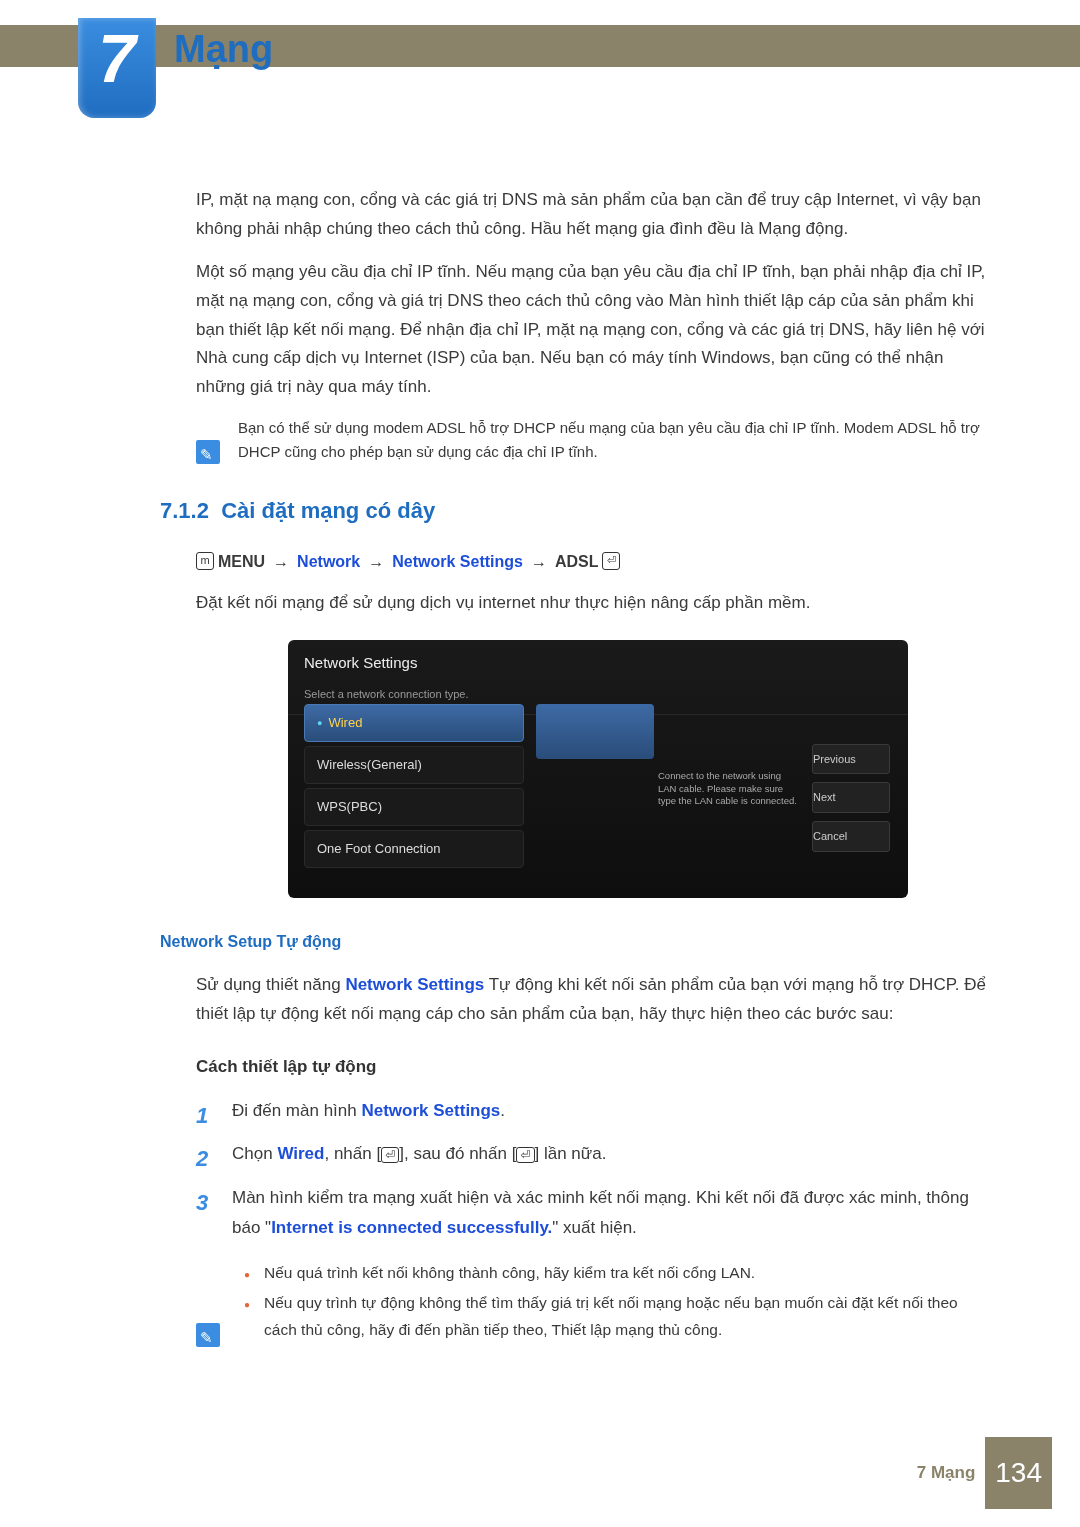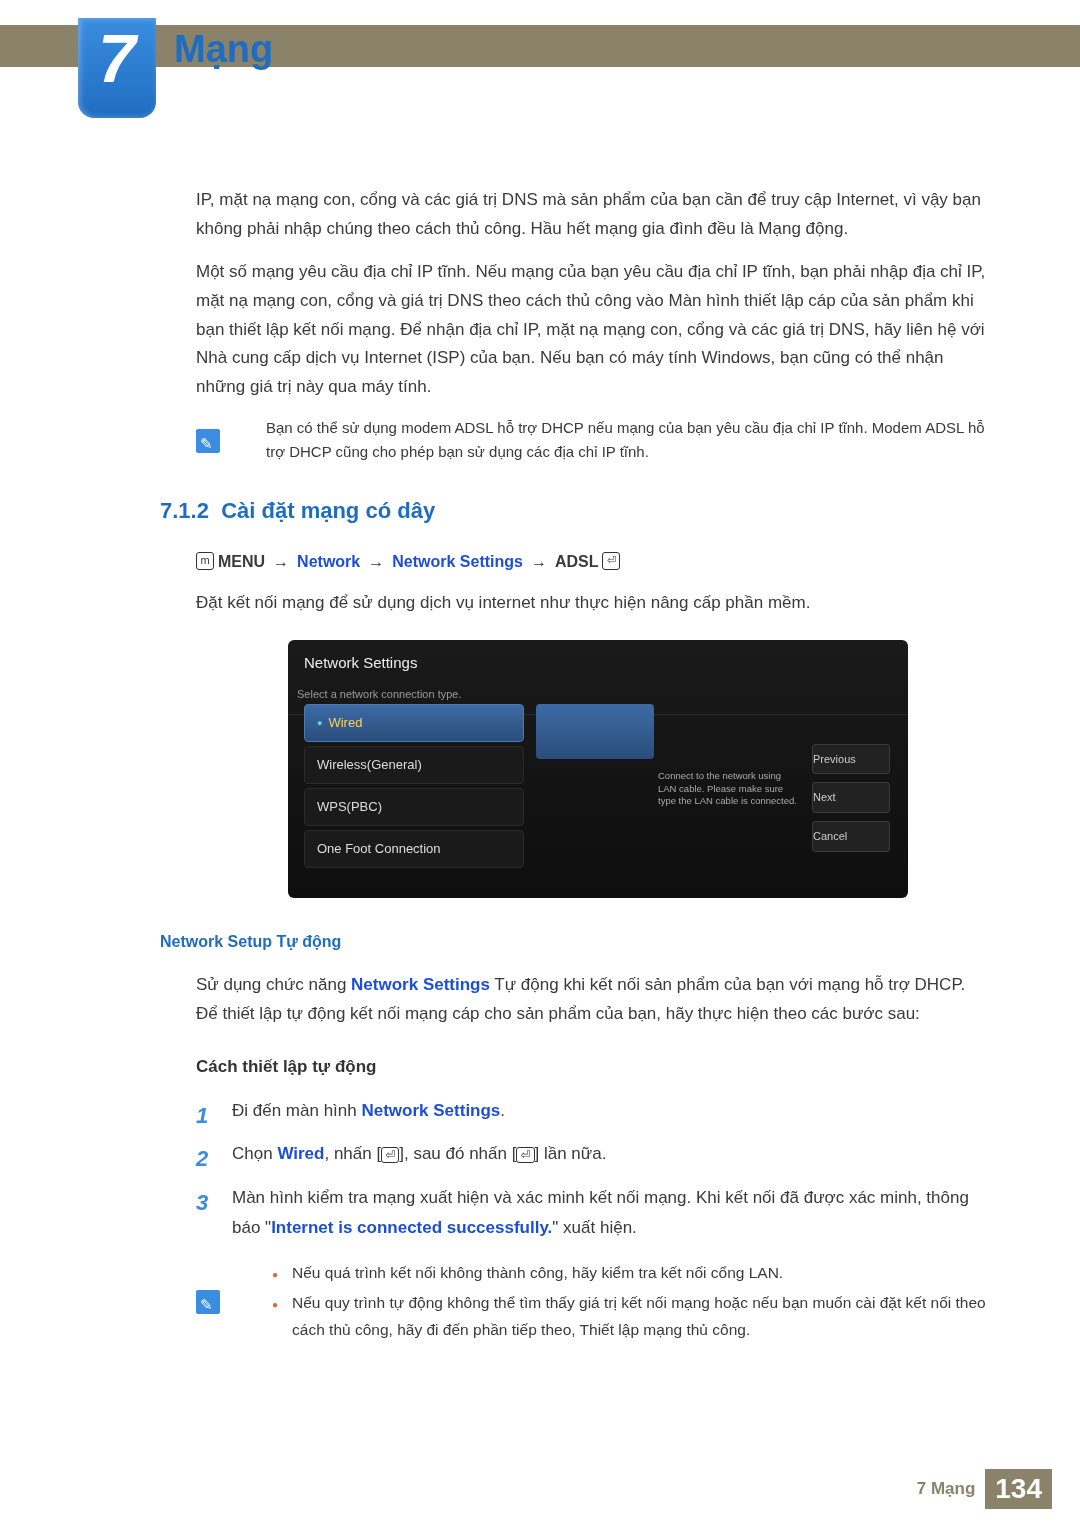--- a/index.html
+++ b/index.html
@@ -51,23 +51,22 @@
     top: 186px;
     left: 196px;
     width: 790px;
     font-size: 17px;
     line-height: 1.7;
     color: #3a3a3a;
   }
   .para { margin-bottom: 14px; }
   .note-row {
     display: flex;
-    align-items: center;
+    align-items: flex-end;
     margin: 6px 0 28px 0;
-    gap: 28px;
   }
   .note-icon {
     width: 24px; height: 24px;
     background: #3a8de0;
     flex: 0 0 24px;
     margin-right: 18px;
     margin-top: 2px;
     position: relative;
     border-radius: 2px;
   }
@@ -118,21 +117,21 @@
     color: #ccc;
     font-size: 13px;
     overflow: hidden;
   }
   .scr-title {
     padding: 10px 16px 6px;
     font-size: 15px;
     color: #eee;
   }
   .scr-sub {
-    padding: 4px 9px 10px;
+    padding: 4px 16px 10px;
     font-size: 11px;
     color: #999;
     border-bottom: 1px solid #2a2a2a;
   }
   .scr-left {
     position: absolute;
     top: 64px; left: 16px;
     width: 220px;
   }
   .opt {
@@ -249,23 +248,23 @@
   }
   .footer-label {
     color: #8a8369;
     font-weight: bold;
     font-size: 17px;
     margin-right: 10px;
   }
   .footer-pg {
     background: #8a8369;
     color: #fff;
-    font-weight: bold;
+    font-weight: normal;
     font-size: 28px;
-    padding: 4px 10px;
+    padding: 20px 10px;
   }
 </style>
 </head>
 <body>
 
 <div class="top-bar"></div>
 <div class="chapter-tab">
   <span>7</span>
 </div>
 <div class="chapter-title">Mạng</div>
@@ -312,21 +311,21 @@
     <div class="scr-btns">
       <div class="scr-btn">Previous</div>
       <div class="scr-btn">Next</div>
       <div class="scr-btn">Cancel</div>
     </div>
   </div>
 
   <div class="h3">Network Setup Tự động</div>
 
   <p class="para">
-    <span>Sử dụng chức năng </span><span class="orange" style="font-weight:bold">Network Settings</span><span> Tự động khi kết nối sản phẩm của bạn với mạng hỗ trợ DHCP. Để thiết lập tự động kết nối mạng cáp cho sản phẩm của bạn, hãy thực hiện theo các bước sau:</span>
+    <span>Sử dụng thiết năng </span><span class="orange" style="font-weight:bold">Network Settings</span><span> Tự động khi kết nối sản phẩm của bạn với mạng hỗ trợ DHCP. Để thiết lập tự động kết nối mạng cáp cho sản phẩm của bạn, hãy thực hiện theo các bước sau:</span>
   </p>
 
   <div class="h4">Cách thiết lập tự động</div>
 
   <div class="step">
     <div class="step-num">1</div>
     <div class="txt">
       <span>Đi đến màn hình </span><span class="orange" style="font-weight:bold">Network Settings</span><span>.</span>
     </div>
   </div>

